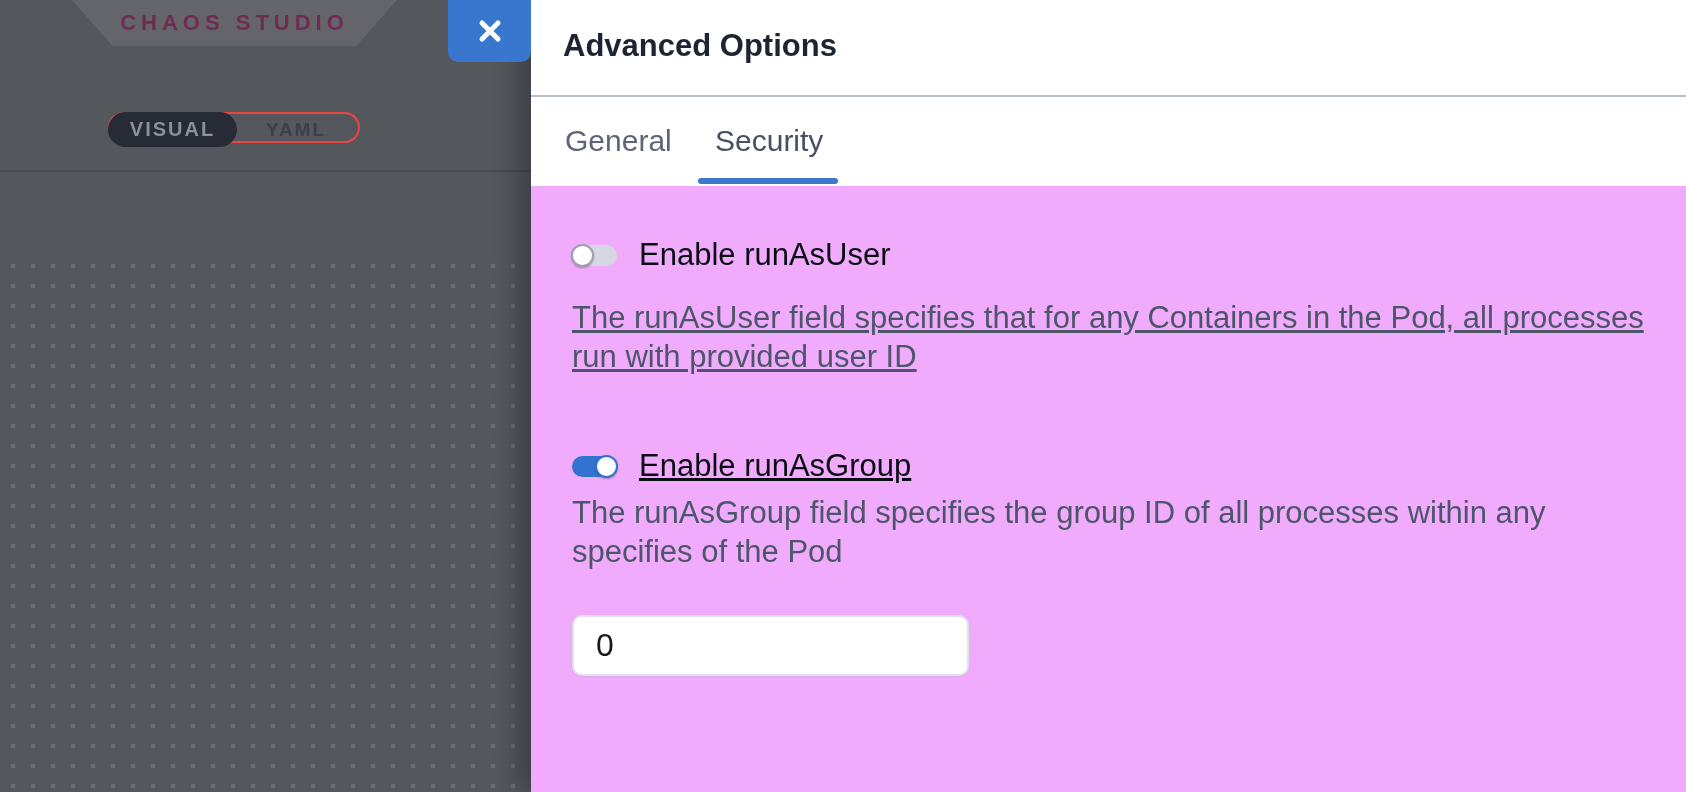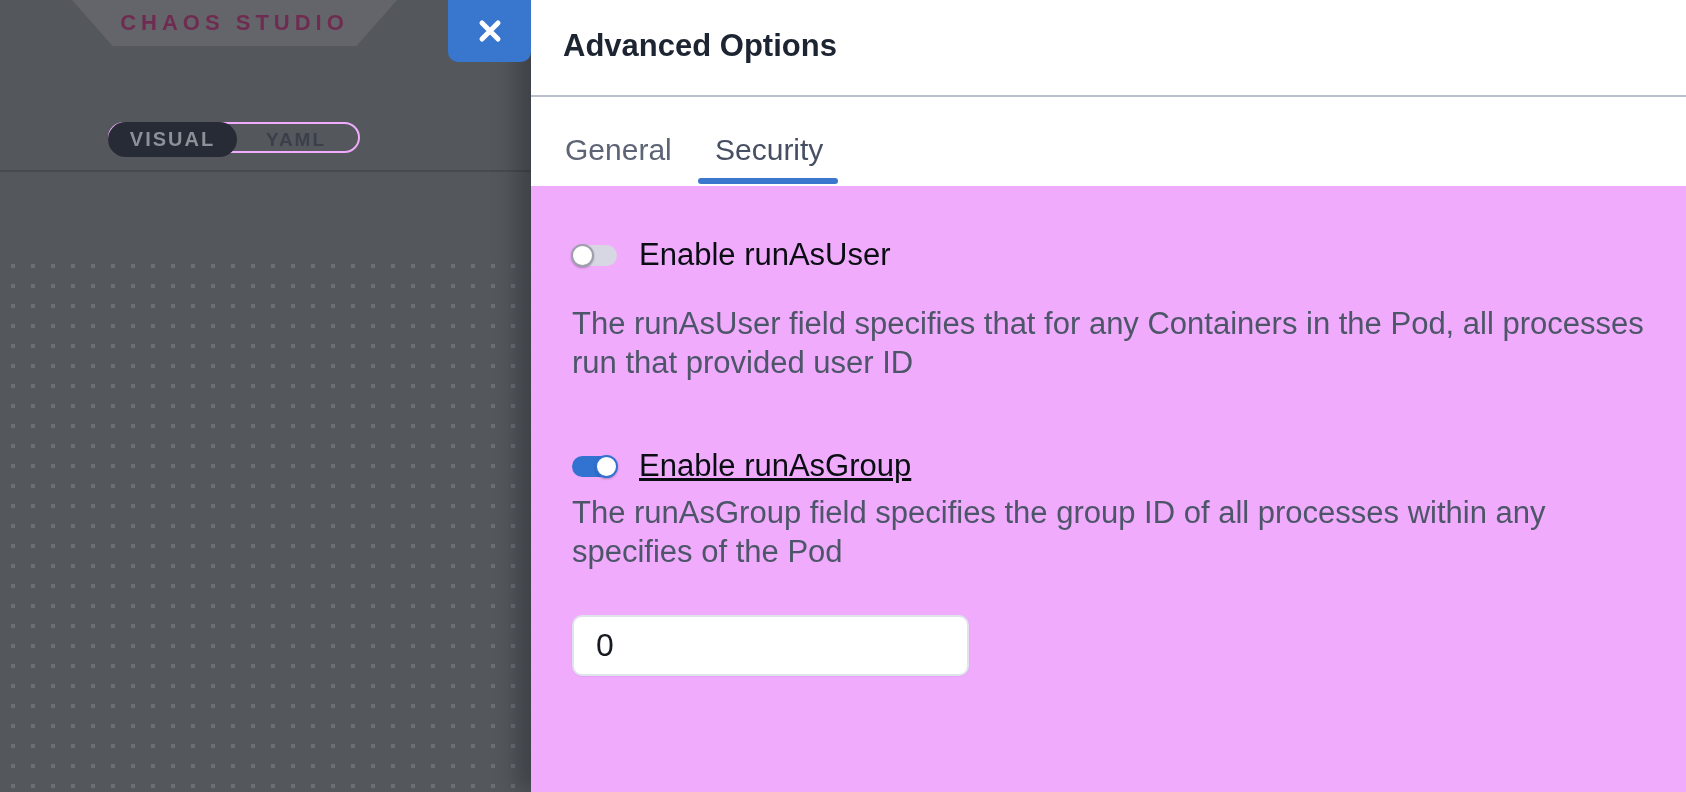--- a/index.html
+++ b/index.html
@@ -5,21 +5,21 @@
   html,body{margin:0;padding:0;background:#2a2d31;}
   *{box-sizing:border-box;font-family:"Liberation Sans","DejaVu Sans",sans-serif;}
   .stage{position:relative;width:1686px;height:792px;overflow:hidden;background:#53575c;}
 
   
   .left-region{position:absolute;left:0;top:0;width:531px;height:792px;background:#54585d;overflow:hidden;}
   .brand-badge{position:absolute;left:72px;top:0;width:325px;height:46px;background:#63656b;
     clip-path:polygon(0 0,100% 0,87.5% 100%,12.5% 100%);
     display:flex;align-items:center;justify-content:center;}
   .brand-badge span{font-size:22px;font-weight:700;letter-spacing:5px;color:#6f2c50;}
-  .mode-pill{position:absolute;left:108px;top:122px;width:252px;height:31px;border:2px solid #f0abfc;border-radius:17px;}
+  .mode-pill{position:absolute;left:108px;top:112px;width:252px;height:31px;border:2px solid #ef4444;border-radius:17px;}
   .mode-visual{position:absolute;left:-2px;top:-2px;width:129px;height:35px;background:#272b35;border-radius:18px;
     display:flex;align-items:center;justify-content:center;}
   .mode-visual span{font-size:20px;font-weight:700;letter-spacing:2px;color:#8b9099;}
   .mode-yaml{position:absolute;right:0;top:0;width:124px;height:31px;display:flex;align-items:center;justify-content:center;}
   .mode-yaml span{font-size:19px;font-weight:700;letter-spacing:2px;color:#3a3f4a;}
   .left-divider{position:absolute;left:0;top:170px;width:100%;height:2px;background:#474a4f;}
   .dots-canvas{position:absolute;left:0;top:252px;right:0;bottom:0;
     background-image:radial-gradient(#6a6f76 2.1px,transparent 2.6px);
     background-size:20px 20px;background-position:3px 4px;}
 
@@ -27,41 +27,41 @@
   .close-button{position:absolute;left:448px;top:0;width:83px;height:62px;background:#3877cd;
     border:none;border-radius:0 0 10px 10px;display:flex;align-items:center;justify-content:center;cursor:pointer;z-index:5;}
 
   
   .panel{position:absolute;left:531px;top:0;width:1155px;height:792px;background:#ffffff;
     box-shadow:-14px 0 22px rgba(25,28,33,.38);}
   .panel-header{position:absolute;left:0;top:0;width:100%;height:75px;background:#fff;}
   .panel-title{position:absolute;left:32px;top:27px;font-size:31px;line-height:38px;font-weight:700;color:#1d2532;}
   .header-divider{position:absolute;left:0;top:95px;width:100%;height:2px;background:#b9bfce;}
   .tabs-bar{position:absolute;left:0;top:97px;width:100%;height:89px;background:#fff;}
-  .tab{position:absolute;top:25px;font-size:30px;line-height:38px;cursor:pointer;margin-top:9px;}
+  .tab{position:absolute;top:25px;font-size:30px;line-height:38px;cursor:pointer;}
   .tab-general{left:34px;color:#5d6476;}
   .tab-security{left:184px;color:#474f63;}
   .tab-underline{position:absolute;left:167px;top:81px;width:140px;height:6px;background:#3b77cc;border-radius:3px;}
 
   .panel-content{position:absolute;left:0;top:186px;width:100%;height:606px;background:#f0abfc;}
 
   
   .toggle{position:absolute;left:41px;width:45px;height:21px;border-radius:11px;cursor:pointer;}
   .toggle-off{top:59px;background:#d6d7e2;}
   .toggle-on{top:270px;background:#3273d1;}
   .knob{position:absolute;top:-1px;width:23px;height:23px;border-radius:50%;background:#fff;box-shadow:0 1px 2px rgba(0,0,0,.25);}
   .toggle-off .knob{left:-1px;border:2px solid #9fa0ae;}
   .toggle-on .knob{right:-1px;border:2px solid #3273d1;}
 
   .toggle-label{position:absolute;left:108px;font-size:31px;line-height:38px;color:#0a0e13;white-space:nowrap;}
   .label-1{top:50px;}
   .label-2{top:261px;text-decoration:underline;}
 
   .desc{position:absolute;left:41px;font-size:31px;line-height:39px;color:#4c5668;white-space:nowrap;}
-  .desc-1{top:118px;}
+  .desc-1{top:112px;text-decoration:underline;}
   .desc-2{top:307px;}
 
   .group-input{position:absolute;left:41px;top:429px;width:397px;height:61px;background:#fff;
     border:2px solid #dfe3ea;border-radius:10px;padding:0 18px 0 22px;font-size:32px;color:#171b21;outline:none;
     box-shadow:0 1px 2px rgba(20,30,50,.05);}
 </style>
 </head>
 <body>
 
 <div class="stage">
@@ -103,21 +103,21 @@
     </div>
 
     <div class="panel-content">
 
       <div class="toggle toggle-off">
         <div class="knob"></div>
       </div>
       <div class="toggle-label label-1">Enable runAsUser</div>
       <div class="desc desc-1">
         <div>The runAsUser field specifies that for any Containers in the Pod, all processes</div>
-        <div>run that provided user ID</div>
+        <div>run with provided user ID</div>
       </div>
 
       <div class="toggle toggle-on">
         <div class="knob"></div>
       </div>
       <div class="toggle-label label-2">Enable runAsGroup</div>
       <div class="desc desc-2">
         <div>The runAsGroup field specifies the group ID of all processes within any</div>
         <div>specifies of the Pod</div>
       </div>

